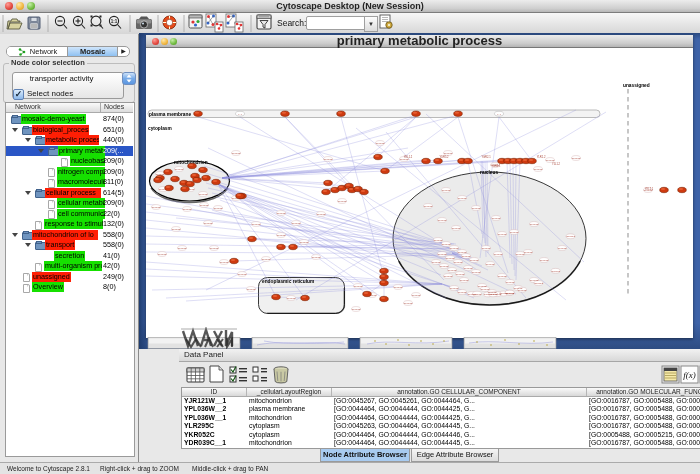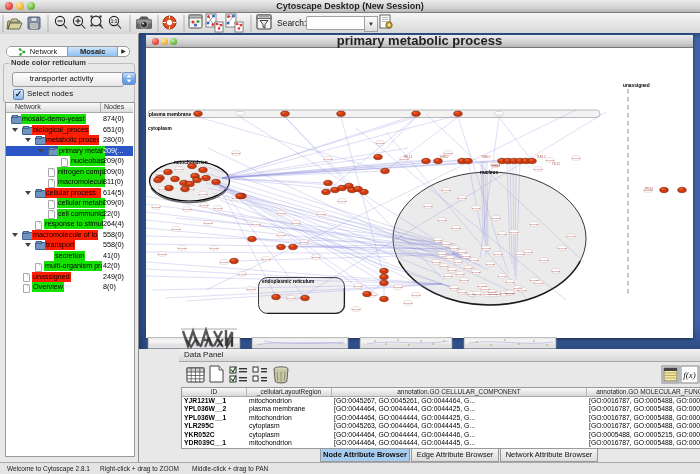--- a/index.html
+++ b/index.html
@@ -18,21 +18,21 @@
 
 #cpanel{left:0;top:34px;width:138px;height:428px;background:#e8e8e8;border-right:1px solid #8b8b8b;}
 .phead{height:13px;background:linear-gradient(#f2f2f2,#d8d8d8);border-bottom:1px solid #a6a6a6;border-top:1px solid #fdfdfd;font-size:8px;color:#222;line-height:13px;padding-left:5px;}
 #tabs{left:6px;top:12px;width:122px;height:9px;border:1px solid #9a9a9a;border-radius:5px;background:#fff;overflow:hidden;display:flex;}
 #tabs .seg{font-size:7.5px;line-height:9px;text-align:center;color:#222;}
 #tabs .net{width:61px;background:#fff;padding-left:13px;box-sizing:border-box;}
 #tabs .mos{width:50px;background:linear-gradient(#cfe5fb,#8fc1f2);font-weight:bold;border-left:1px solid #9a9a9a;}
 #tabs .arr{width:11px;border-left:1px solid #9a9a9a;font-size:6px;line-height:9px;}
 #grpbox{left:3px;top:29px;width:130px;height:38px;border:1px solid #bcbcbc;border-radius:3px;}
 #grplbl{left:9px;top:24px;font-size:7.5px;font-weight:bold;color:#333;background:#e8e8e8;padding:0 2px;}
-#combo{left:12px;top:38px;width:112px;height:15px;border:1px solid #9a9a9a;border-radius:3px;background:linear-gradient(#ffffff,#e6e6e6);font-size:7.8px;text-align:center;line-height:11px;color:#111;padding-right:13px;box-sizing:border-box;}
+#combo{left:12px;top:38px;width:112px;height:27px;border:1px solid #9a9a9a;border-radius:3px;background:linear-gradient(#ffffff,#e6e6e6);font-size:7.8px;text-align:center;line-height:11px;color:#111;padding-right:13px;box-sizing:border-box;}
 #combobtn{position:absolute;right:-13px;top:-1px;width:12px;height:11px;border:1px solid #6f8fc0;border-radius:3px;background:linear-gradient(#cde2f9,#76aae8 50%,#5b96e0);}
 #checkbox{left:13px;top:55px;width:9px;height:9px;border:1px solid #5f82b5;border-radius:2px;background:linear-gradient(#dcecfc,#8cb8ea);color:#123;font-size:9px;line-height:9px;font-weight:bold;text-align:center;}
 #chklbl{left:27px;top:55px;font-size:8px;color:#111;}
 #treebox{left:5px;top:68px;width:128px;height:353px;background:#fff;border:1px solid #9a9a9a;}
 #treehead{left:0;top:0;width:127px;height:9px;background:linear-gradient(#fafafa,#dcdcdc);border-bottom:1px solid #aaa;font-size:7px;color:#333;}
 .trow{position:absolute;left:0;width:127px;height:10px;font-size:7.2px;line-height:10px;white-space:nowrap;}
 .trow .lbl{position:absolute;top:0;height:10px;color:#000;padding:0 1px;overflow:hidden;}
 .trow .num{position:absolute;left:97px;top:0;color:#000;}
 .grn{background:#16e000;}
 .red{background:#ff1e04;}
@@ -199,21 +199,21 @@
       <div class="seg net"><svg style="position:absolute;left:11px;top:1px" width="8" height="8">
           <circle cx="2" cy="1.5" r="1.3" fill="#2a2"></circle>
           <circle cx="6" cy="4" r="1.3" fill="#2a2"></circle>
           <circle cx="2.5" cy="6.5" r="1.3" fill="#2a2"></circle>
           <path d="M2 1.5 L6 4 L2.5 6.5" stroke="#282" stroke-width="0.6" fill="none"></path>
         </svg>Network</div>
       <div class="seg mos">Mosaic</div>
       <div class="seg arr">▶</div>
     </div>
   <div id="grpbox" class="abs"></div>
-  <div id="grplbl" class="abs">Node color reticulum</div>
+  <div id="grplbl" class="abs">Node color selection</div>
   <div id="combo" class="abs">transporter activity<div id="combobtn">
         <svg width="12" height="11" viewBox="0 0 12 11">
           <path d="M6 1.5 L8.5 4.5 L3.5 4.5 Z" fill="#fff"></path>
           <path d="M6 9.5 L8.5 6.5 L3.5 6.5 Z" fill="#fff"></path>
         </svg>
       </div></div>
   <div id="checkbox" class="abs">✓</div>
   <div id="chklbl" class="abs">Select nodes</div>
   <div id="treebox" class="abs">
     <div id="treehead" class="abs">
@@ -229,21 +229,21 @@
     <div class="trow" style="top:21.5px">
         <span class="tri" style="left:6px"></span>
         <span class="fold" style="left:16px"></span>
         <span class="lbl red" style="left:26px;width:55px">biological_process</span>
         <span class="num">651(0)</span>
       </div>
     <div class="trow" style="top:32px">
         <span class="tri" style="left:19px"></span>
         <span class="fold" style="left:29px"></span>
         <span class="lbl red" style="left:39px;width:52px">metabolic process</span>
-        <span class="num">280(0)</span>
+        <span class="num">440(0)</span>
       </div>
     <div class="trow seln" style="top:42.5px">
         <span class="tri" style="left:32px"></span>
         <span class="fold" style="left:42px"></span>
         <span class="lbl grn" style="left:52px;width:45px">primary metabo</span>
         <span class="num" style="color:#fff">209(...</span>
       </div>
     <div class="trow" style="top:53px">
         <span class="leaf" style="left:55px"></span>
         <span class="lbl grn" style="left:64px;width:33px">nucleobase-</span>
@@ -271,26 +271,26 @@
         <span class="num">209(0)</span>
       </div>
     <div class="trow" style="top:105.5px">
         <span class="leaf" style="left:42px"></span>
         <span class="lbl grn" style="left:51px;width:46px">cell communicat</span>
         <span class="num">22(0)</span>
       </div>
     <div class="trow" style="top:116px">
         <span class="leaf" style="left:29px"></span>
         <span class="lbl grn" style="left:38px;width:57px">response to stimulu</span>
-        <span class="num">264(4)</span>
+        <span class="num">132(0)</span>
       </div>
     <div class="trow" style="top:126.5px">
         <span class="tri" style="left:6px"></span>
         <span class="fold" style="left:16px"></span>
-        <span class="lbl red" style="left:26px;width:64px">macromolecule of lo</span>
+        <span class="lbl red" style="left:26px;width:64px">mitochondrion of lo</span>
         <span class="num">558(0)</span>
       </div>
     <div class="trow" style="top:137px">
         <span class="tri" style="left:19px"></span>
         <span class="fold" style="left:29px"></span>
         <span class="lbl red" style="left:39px">transport</span>
         <span class="num">558(0)</span>
       </div>
     <div class="trow" style="top:147.5px">
         <span class="leaf" style="left:51px"></span>
@@ -966,19 +966,18 @@
           <div style="left:407px;width:138px">[GO:0016787, GO:0005488, GO:0005215, G...</div>
         </div>
     </div>
     <div id="vscroll">
         <div style="position:absolute;top:0;left:0;width:7px;height:7px;font-size:4px;text-align:center;line-height:7px;color:#555;background:linear-gradient(#fdfdfd,#d5d5d5);border-bottom:1px solid #bbb">▲</div>
         <div style="position:absolute;bottom:0;left:0;width:7px;height:7px;font-size:4px;text-align:center;line-height:7px;color:#555;background:linear-gradient(#fdfdfd,#d5d5d5);border-top:1px solid #bbb">▼</div>
       </div>
   </div>
   <div class="dtab sel abs" style="left:141px;width:88px">Node Attribute Browser</div>
   <div class="dtab abs" style="left:232px;width:86px">Edge Attribute Browser</div>
-  <div class="dtab abs" style="left:321px;width:96px">Network Attribute Browser</div>
 </div>
 <div id="status" class="abs">
     <span style="left:7px">Welcome to Cytoscape 2.8.1</span>
     <span style="left:100px">Right-click + drag to ZOOM</span>
     <span style="left:192px">Middle-click + drag to PAN</span>
   </div>
 
 </body></html>

